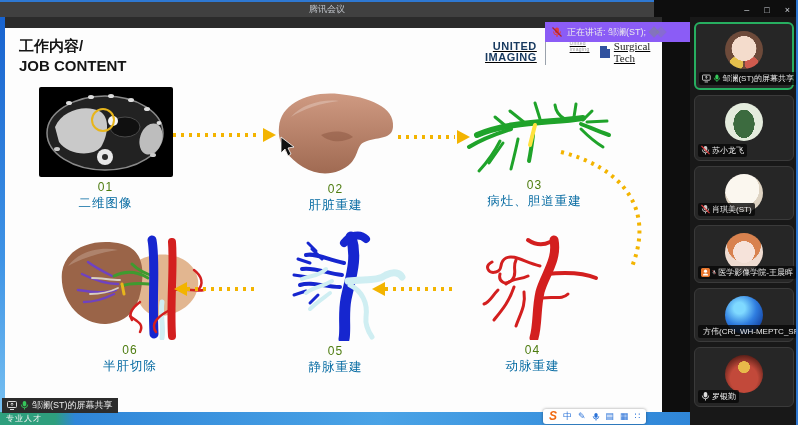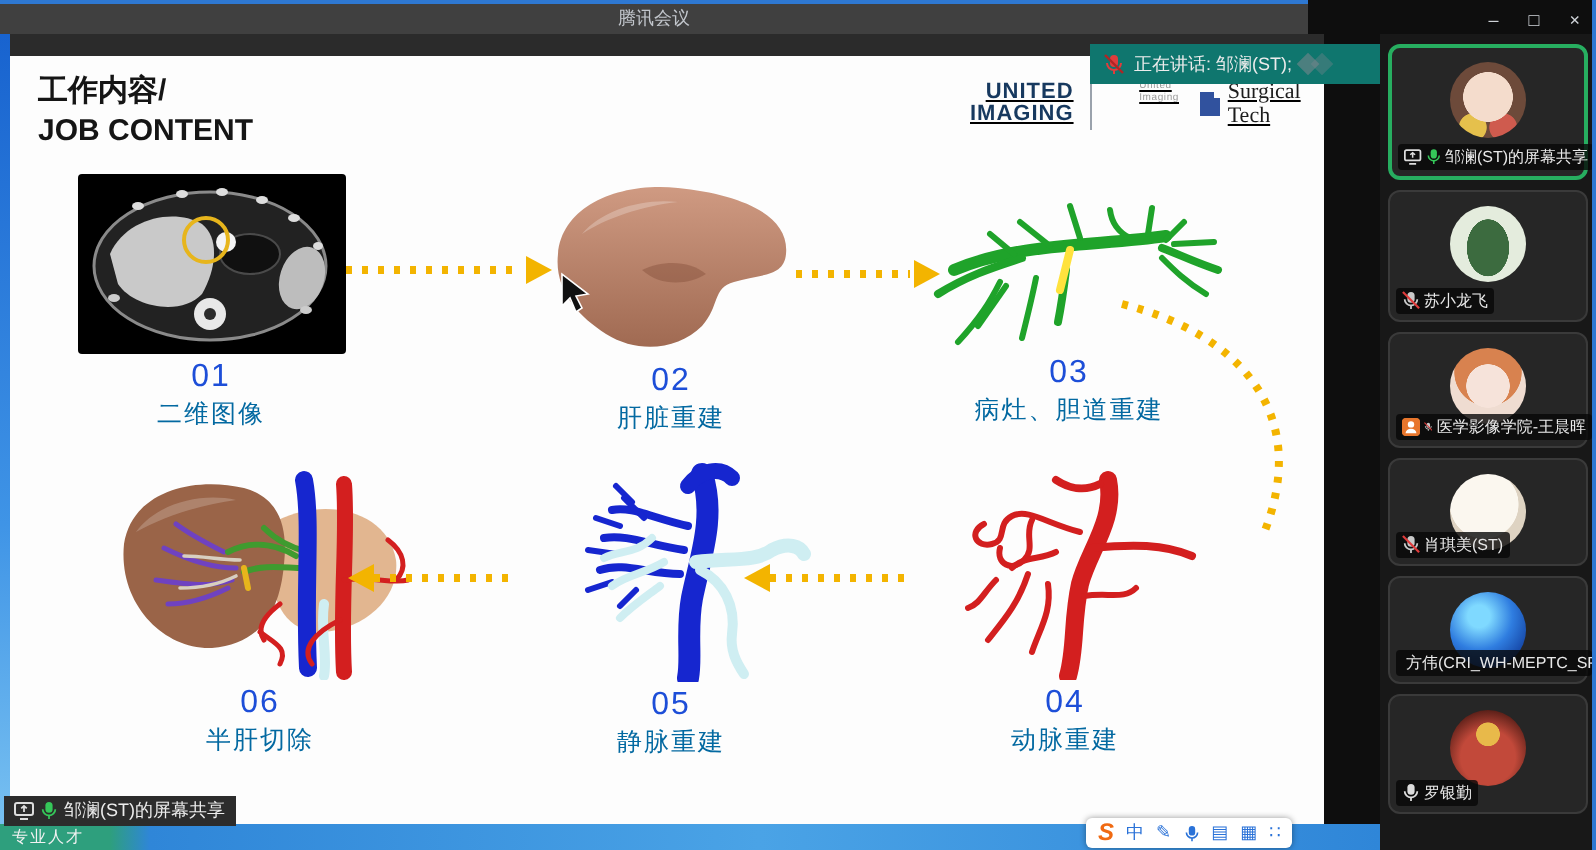--- a/index.html
+++ b/index.html
@@ -22,25 +22,25 @@
   .brand-words{text-align:right;font-weight:800;font-size:11px;line-height:11px;color:#17395f;letter-spacing:.5px;}
   .brand-div{width:1px;height:26px;background:#9aa2ac;margin:0 8px;}
   .brand-right{display:flex;align-items:flex-start;}
   .brand-sub{font-size:5px;color:#9a9a9a;letter-spacing:.3px;margin-bottom:1px;margin-left:16px;}
   .brand-lockup{display:flex;align-items:center;gap:4px;}
   .brand-mark{width:12px;height:12px;background:#31529e;position:relative;}
   .brand-mark:after{content:"";position:absolute;right:-2px;top:-2px;width:5px;height:5px;background:#fdfdfd;}
   .brand-product{font-family:"Liberation Serif",serif;font-size:11px;color:#1c1c1c;}
   
   .step{position:absolute;display:flex;flex-direction:column;align-items:center;}
-  .step .num{margin-top:3px;font-size:16px;color:#1d4ed8;letter-spacing:1px;}
+  .step .num{margin-top:3px;font-size:12px;color:#4d7c0f;letter-spacing:1px;}
   .step .lbl{font-size:12.5px;color:#0369a1;margin-top:1px;letter-spacing:1px;}
   .flow{position:absolute;left:0;top:0;pointer-events:none;}
   
-  .toast{position:absolute;left:545px;top:22px;width:147px;height:20px;background:#0f766e;
+  .toast{position:absolute;left:545px;top:22px;width:147px;height:20px;background:#8b5cf6;
          display:flex;align-items:center;padding-left:7px;box-sizing:border-box;}
   .toast .txt{font-size:9px;color:#ececec;margin-left:5px;white-space:nowrap;}
   .toast .diamond{width:8px;height:8px;background:#80868e;opacity:.55;transform:rotate(45deg);margin-left:4px;}
   .toast .diamond.d2{opacity:.35;margin-left:-1px;}
   
   .sidebar{position:absolute;left:690px;top:17px;width:108px;height:408px;background:#181818;
            box-sizing:border-box;padding:5px 4px;display:flex;flex-direction:column;gap:5px;}
   .tile{position:relative;width:100px;background:#262626;border:1px solid #3a3a3a;border-radius:6px;
         box-sizing:border-box;display:flex;align-items:flex-start;justify-content:center;}
   .tile.active{border:2px solid #27ae60;}
@@ -312,48 +312,48 @@
       <svg width="9" height="11" viewBox="0 0 10 11">
         <rect x="3" y="0.5" width="4" height="6" rx="2" fill="#c9c9c9"></rect>
         <path d="M1.5 4.5a3.5 3.5 0 0 0 7 0" fill="none" stroke="#c9c9c9" stroke-width="1"></path>
         <line x1="5" y1="8" x2="5" y2="10" stroke="#c9c9c9" stroke-width="1"></line>
         <line x1="0.5" y1="0.5" x2="9.5" y2="9.5" stroke="#e03c3c" stroke-width="1.2"></line>
       </svg>
       <span>苏小龙飞</span>
     </div>
   </div>
 
+  <div class="tile" style="height:54px;">
+    <div class="avatar av4"></div>
+    <div class="plabel">
+      <svg width="9" height="11" viewBox="0 0 10 11">
+        <rect x="3" y="0.5" width="4" height="6" rx="2" fill="#c9c9c9"></rect>
+        <path d="M1.5 4.5a3.5 3.5 0 0 0 7 0" fill="none" stroke="#c9c9c9" stroke-width="1"></path>
+        <line x1="5" y1="8" x2="5" y2="10" stroke="#c9c9c9" stroke-width="1"></line>
+        <line x1="0.5" y1="0.5" x2="9.5" y2="9.5" stroke="#e03c3c" stroke-width="1.2"></line>
+      </svg>
+      <span>肖琪美(ST)</span>
+    </div>
+  </div>
+
   <div class="tile" style="height:58px;">
     <div class="avatar av3"></div>
     <div class="plabel">
       <svg class="hostbadge" width="9" height="9" viewBox="0 0 9 9">
         <rect width="9" height="9" rx="2" fill="#e8762c"></rect>
         <circle cx="4.5" cy="3.2" r="1.6" fill="#fff"></circle>
         <path d="M1.8,7.6 a2.7,2.2 0 0 1 5.4,0 Z" fill="#fff"></path>
       </svg>
       <svg width="9" height="11" viewBox="0 0 10 11">
         <rect x="3" y="0.5" width="4" height="6" rx="2" fill="#c9c9c9"></rect>
         <path d="M1.5 4.5a3.5 3.5 0 0 0 7 0" fill="none" stroke="#c9c9c9" stroke-width="1"></path>
         <line x1="5" y1="8" x2="5" y2="10" stroke="#c9c9c9" stroke-width="1"></line>
         <line x1="0.5" y1="0.5" x2="9.5" y2="9.5" stroke="#e03c3c" stroke-width="1.2"></line>
       </svg>
       <span>医学影像学院-王晨晖</span>
-    </div>
-  </div>
-
-  <div class="tile" style="height:54px;">
-    <div class="avatar av4"></div>
-    <div class="plabel">
-      <svg width="9" height="11" viewBox="0 0 10 11">
-        <rect x="3" y="0.5" width="4" height="6" rx="2" fill="#c9c9c9"></rect>
-        <path d="M1.5 4.5a3.5 3.5 0 0 0 7 0" fill="none" stroke="#c9c9c9" stroke-width="1"></path>
-        <line x1="5" y1="8" x2="5" y2="10" stroke="#c9c9c9" stroke-width="1"></line>
-        <line x1="0.5" y1="0.5" x2="9.5" y2="9.5" stroke="#e03c3c" stroke-width="1.2"></line>
-      </svg>
-      <span>肖琪美(ST)</span>
     </div>
   </div>
 
   <div class="tile" style="height:54px;">
     <div class="avatar av5"></div>
     <div class="plabel">
       <svg width="9" height="11" viewBox="0 0 10 11">
         <rect x="3" y="0.5" width="4" height="6" rx="2" fill="#c9c9c9"></rect>
         <path d="M1.5 4.5a3.5 3.5 0 0 0 7 0" fill="none" stroke="#c9c9c9" stroke-width="1"></path>
         <line x1="5" y1="8" x2="5" y2="10" stroke="#c9c9c9" stroke-width="1"></line>

